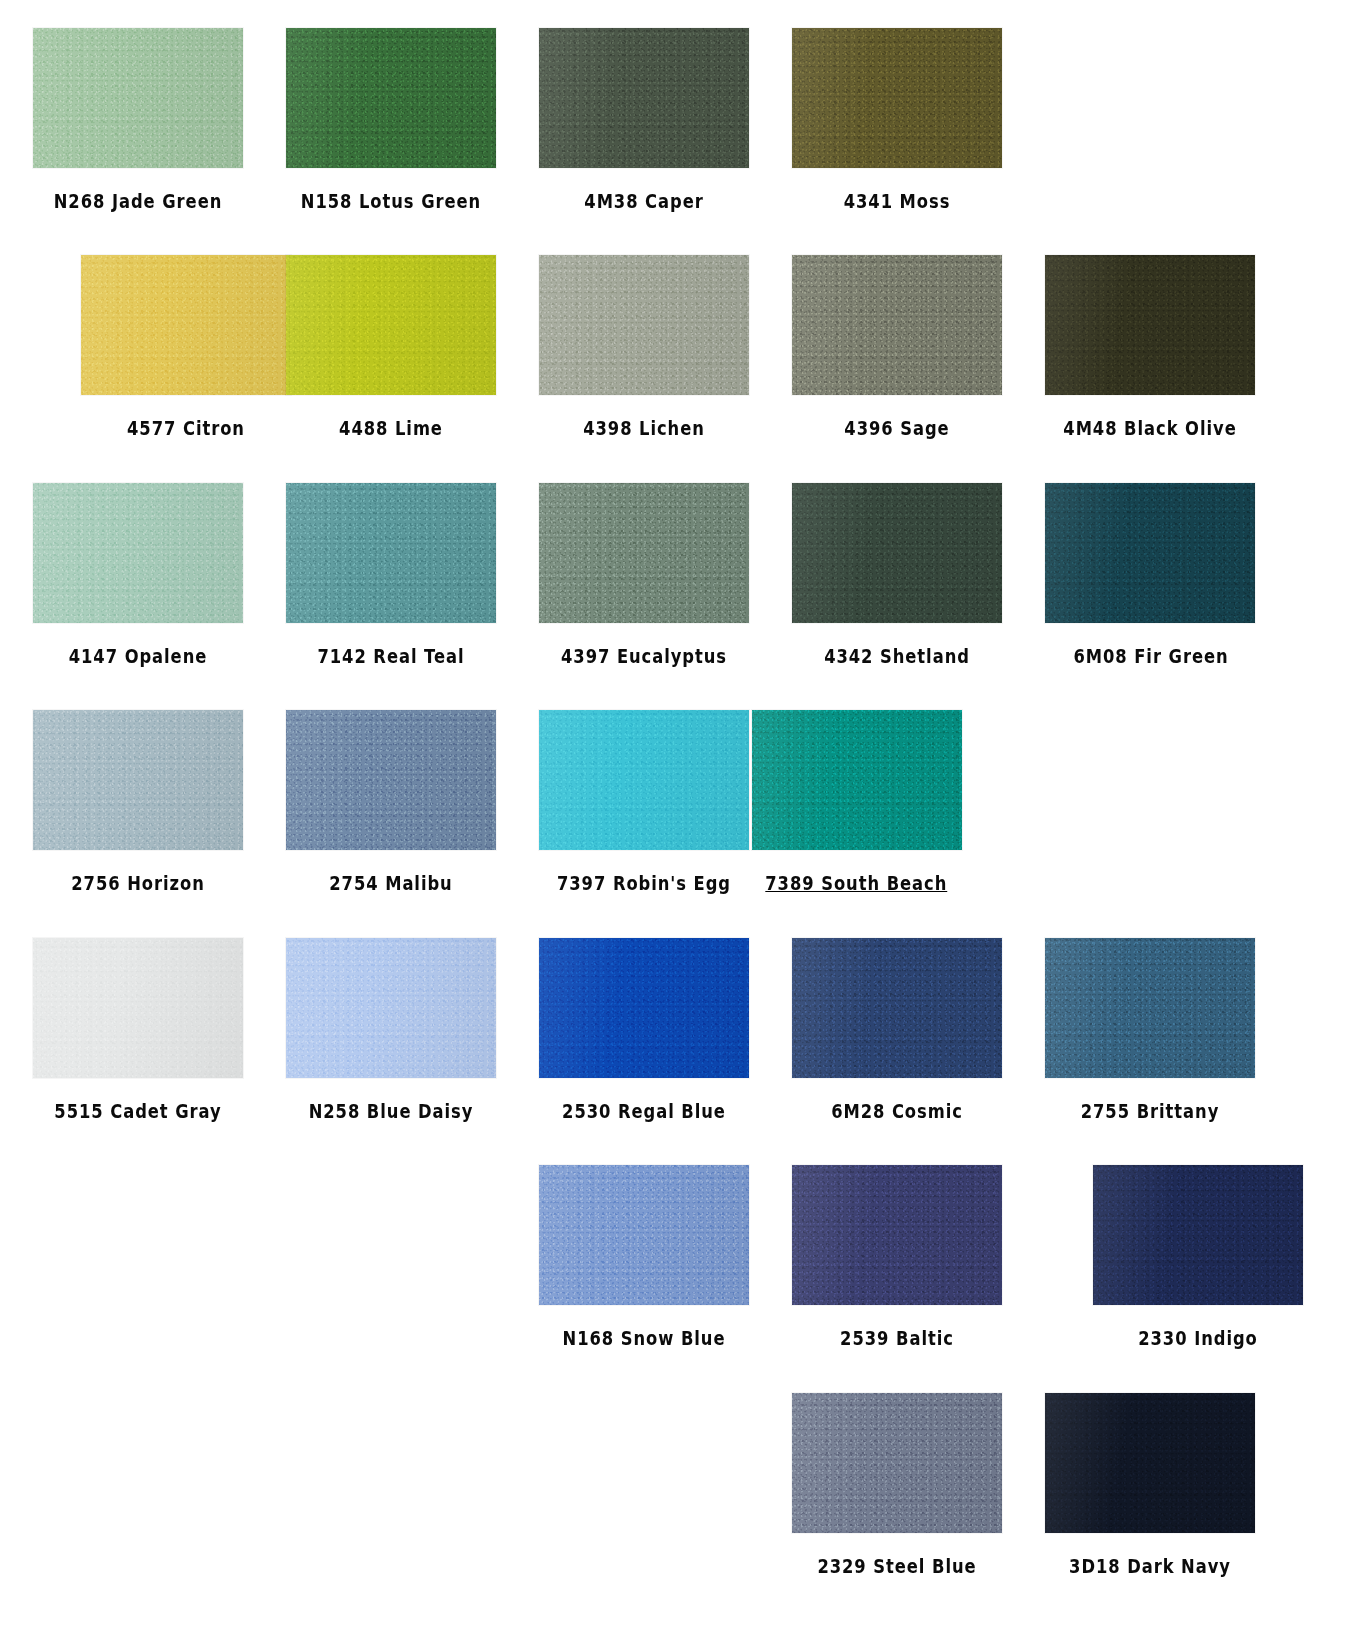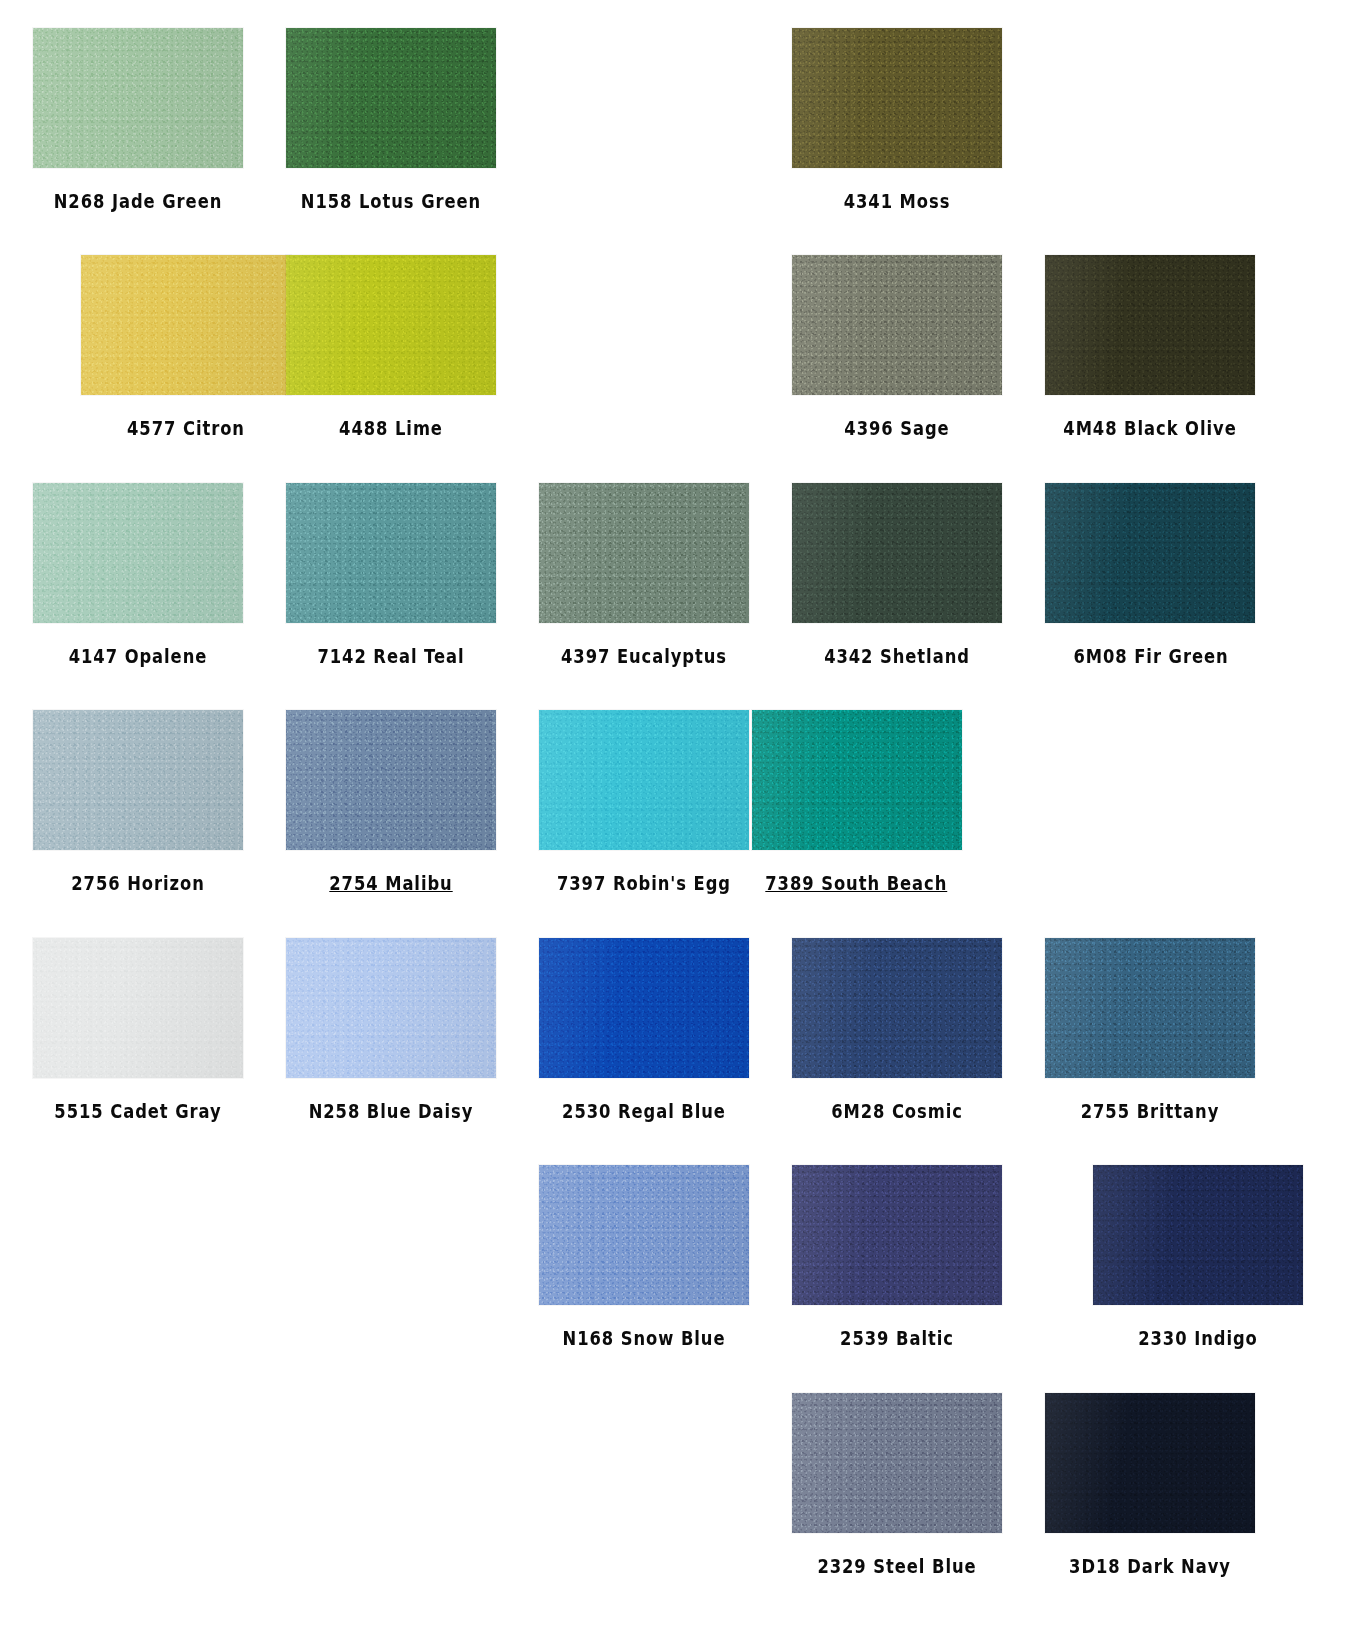--- a/index.html
+++ b/index.html
@@ -84,20 +84,27 @@
       </div>
       <div class="swatch-label">N268 Jade Green</div>
     </div>
     <div class="swatch-cell" style="left: 286px; top: 28px; width: 210px;">
       <div class="swatch-chip" style="width: 210px; height: 140px; background-color: rgb(56, 112, 58);">
         <div class="grain" style="background-position: 7px 11px;"></div>
         <div class="sheen"></div>
       </div>
       <div class="swatch-label">N158 Lotus Green</div>
     </div>
+    <div class="swatch-cell" style="left: 539px; top: 28px; width: 210px;">
+      <div class="swatch-chip" style="width: 210px; height: 140px; background-color: rgb(74, 86, 71);">
+        <div class="grain" style="background-position: 1px 5px;"></div>
+        <div class="sheen"></div>
+      </div>
+      <div class="swatch-label">4M38 Caper</div>
+    </div>
     <div class="swatch-cell" style="left: 792px; top: 28px; width: 210px;">
       <div class="swatch-chip" style="width: 210px; height: 140px; background-color: rgb(97, 90, 43);">
         <div class="grain" style="background-position: 8px 16px;"></div>
         <div class="sheen"></div>
       </div>
       <div class="swatch-label">4341 Moss</div>
     </div>
     <div class="swatch-cell" style="left: 33px; top: 255px; width: 210px; margin-left: 48px;">
       <div class="swatch-chip" style="width: 210px; height: 140px; background-color: rgb(227, 200, 88);">
         <div class="grain" style="background-position: 2px 10px;"></div>
@@ -105,20 +112,27 @@
       </div>
       <div class="swatch-label">4577 Citron</div>
     </div>
     <div class="swatch-cell" style="left: 286px; top: 255px; width: 210px;">
       <div class="swatch-chip" style="width: 210px; height: 140px; background-color: rgb(188, 199, 31);">
         <div class="grain" style="background-position: 9px 4px;"></div>
         <div class="sheen"></div>
       </div>
       <div class="swatch-label">4488 Lime</div>
     </div>
+    <div class="swatch-cell" style="left: 539px; top: 255px; width: 210px;">
+      <div class="swatch-chip" style="width: 210px; height: 140px; background-color: rgb(163, 168, 154);">
+        <div class="grain" style="background-position: 3px 15px;"></div>
+        <div class="sheen"></div>
+      </div>
+      <div class="swatch-label">4398 Lichen</div>
+    </div>
     <div class="swatch-cell" style="left: 792px; top: 255px; width: 210px;">
       <div class="swatch-chip" style="width: 210px; height: 140px; background-color: rgb(123, 126, 110);">
         <div class="grain" style="background-position: 10px 9px;"></div>
         <div class="sheen"></div>
       </div>
       <div class="swatch-label">4396 Sage</div>
     </div>
     <div class="swatch-cell" style="left: 1045px; top: 255px; width: 210px;">
       <div class="swatch-chip" style="width: 210px; height: 140px; background-color: rgb(51, 51, 31);">
         <div class="grain" style="background-position: 4px 3px;"></div>
@@ -161,21 +175,21 @@
       </div>
       <div class="swatch-label">6M08 Fir Green</div>
     </div>
     <div class="swatch-cell" style="left: 33px; top: 710px; width: 210px;">
       <div class="swatch-chip" style="width: 210px; height: 140px; background-color: rgb(168, 188, 197);">
         <div class="grain" style="background-position: 7px 1px;"></div>
         <div class="sheen"></div>
       </div>
       <div class="swatch-label">2756 Horizon</div>
     </div>
-    <div class="swatch-cell" style="left: 286px; top: 710px; width: 210px; text-decoration: underline;">
+    <div class="swatch-cell" style="left: 286px; top: 710px; width: 210px;">
       <div class="swatch-chip" style="width: 210px; height: 140px; background-color: rgb(112, 137, 168);">
         <div class="grain" style="background-position: 1px 12px;"></div>
         <div class="sheen"></div>
       </div>
       <div class="swatch-label">2754 Malibu</div>
     </div>
     <div class="swatch-cell" style="left: 539px; top: 710px; width: 210px;">
       <div class="swatch-chip" style="width: 210px; height: 140px; background-color: rgb(60, 195, 214);">
         <div class="grain" style="background-position: 8px 6px;"></div>
         <div class="sheen"></div>

